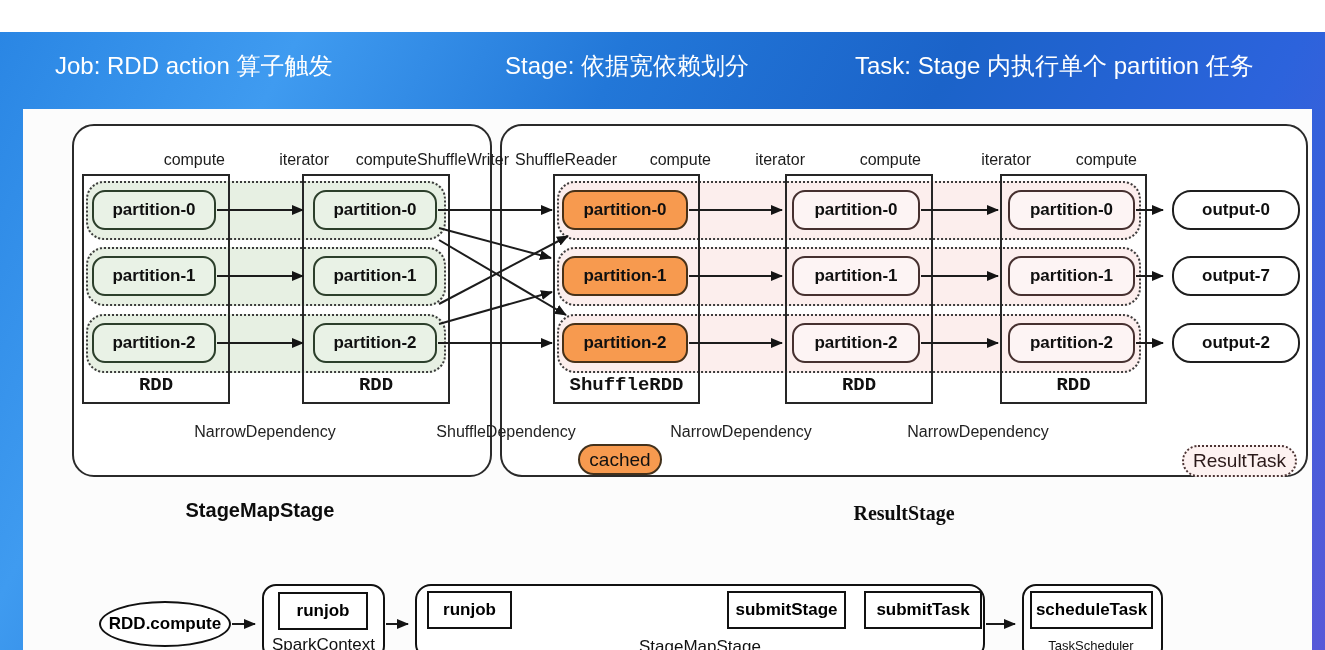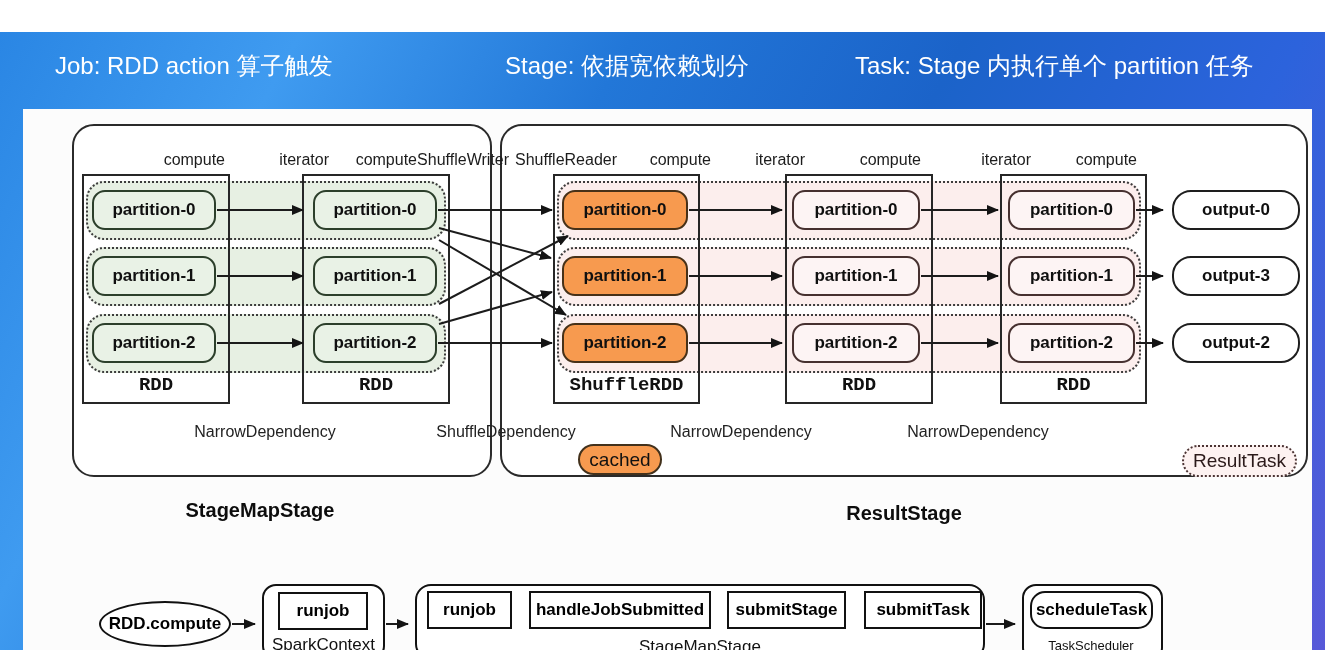--- a/index.html
+++ b/index.html
@@ -91,49 +91,48 @@
 
   <div class="partition p-pink" style="left:792px; top:158px; width:128px;">partition-0</div>
   <div class="partition p-pink" style="left:792px; top:224px; width:128px;">partition-1</div>
   <div class="partition p-pink" style="left:792px; top:291px; width:128px;">partition-2</div>
 
   <div class="partition p-pink" style="left:1008px; top:158px; width:127px;">partition-0</div>
   <div class="partition p-pink" style="left:1008px; top:224px; width:127px;">partition-1</div>
   <div class="partition p-pink" style="left:1008px; top:291px; width:127px;">partition-2</div>
 
   <div class="partition p-out" style="left:1172px; top:158px; width:128px;">output-0</div>
-  <div class="partition p-out" style="left:1172px; top:224px; width:128px;">output-3</div>
+  <div class="partition p-out" style="left:1172px; top:224px; width:128px;">output-7</div>
   <div class="partition p-out" style="left:1172px; top:291px; width:128px;">output-2</div>
 
   <div class="dep" style="left:175px">NarrowDependency</div>
   <div class="dep" style="left:416px">ShuffleDependency</div>
   <div class="dep" style="left:651px">NarrowDependency</div>
   <div class="dep" style="left:888px">NarrowDependency</div>
 
   <div class="badge" style="left:578px; top:412px; width:84px; height:31px; background:#f79a4f; border:2px solid #42311c; color:#111;">cached</div>
   <div class="badge" style="left:1182px; top:413px; width:115px; height:32px; background:#fdf2f1; border:2px dotted #4a3333; color:#2b1a1a;">ResultTask</div>
 
   <div class="stagetitle" style="left:150px;">StageMapStage</div>
-  <div class="stagetitle" style="left:794px; top:470px;">ResultStage</div>
+  <div class="stagetitle" style="left:794px; top:470px;font-family:Liberation Serif, serif;">ResultStage</div>
 
   <div class="ellipse">RDD.compute</div>
 
   <div class="flowbox" style="left:262px; top:552px; width:123px; height:76px;"></div>
   <div class="methodbox" style="left:278px; top:560px; width:90px;">runjob</div>
   <div class="flowlabel" style="left:262px; top:603px; width:123px;">SparkContext</div>
 
   <div class="flowbox" style="left:415px; top:552px; width:570px; height:76px; border-radius:16px;"></div>
   <div class="methodbox" style="left:427px; top:559px; width:85px;">runjob</div>
-  <div class="methodbox" style="left:529px; top:559px; width:182px;">handleJobSubmitted</div>
   <div class="methodbox" style="left:727px; top:559px; width:119px;">submitStage</div>
   <div class="methodbox" style="left:864px; top:559px; width:118px;">submitTask</div>
   <div class="flowlabel" style="left:415px; top:605px; width:570px;">StageMapStage</div>
 
   <div class="flowbox" style="left:1022px; top:552px; width:141px; height:78px;"></div>
-  <div class="methodbox" style="left:1030px; top:559px; width:123px;border-radius:15px;">scheduleTask</div>
+  <div class="methodbox" style="left:1030px; top:559px; width:123px;">scheduleTask</div>
   <div class="flowlabel" style="left:1022px; top:606px; width:138px; font-size:13px;">TaskScheduler</div>
 
   <svg class="arrows" width="1325" height="650" viewBox="0 0 1325 650">
     <defs>
       <marker id="ah" markerUnits="userSpaceOnUse" markerWidth="13" markerHeight="11" refX="11" refY="5" orient="auto">
         <path d="M0,0 L12,5 L0,10 z" fill="#141414"></path>
       </marker>
     </defs>
     <g stroke="#1c1c1c" stroke-width="2" fill="none">
 

